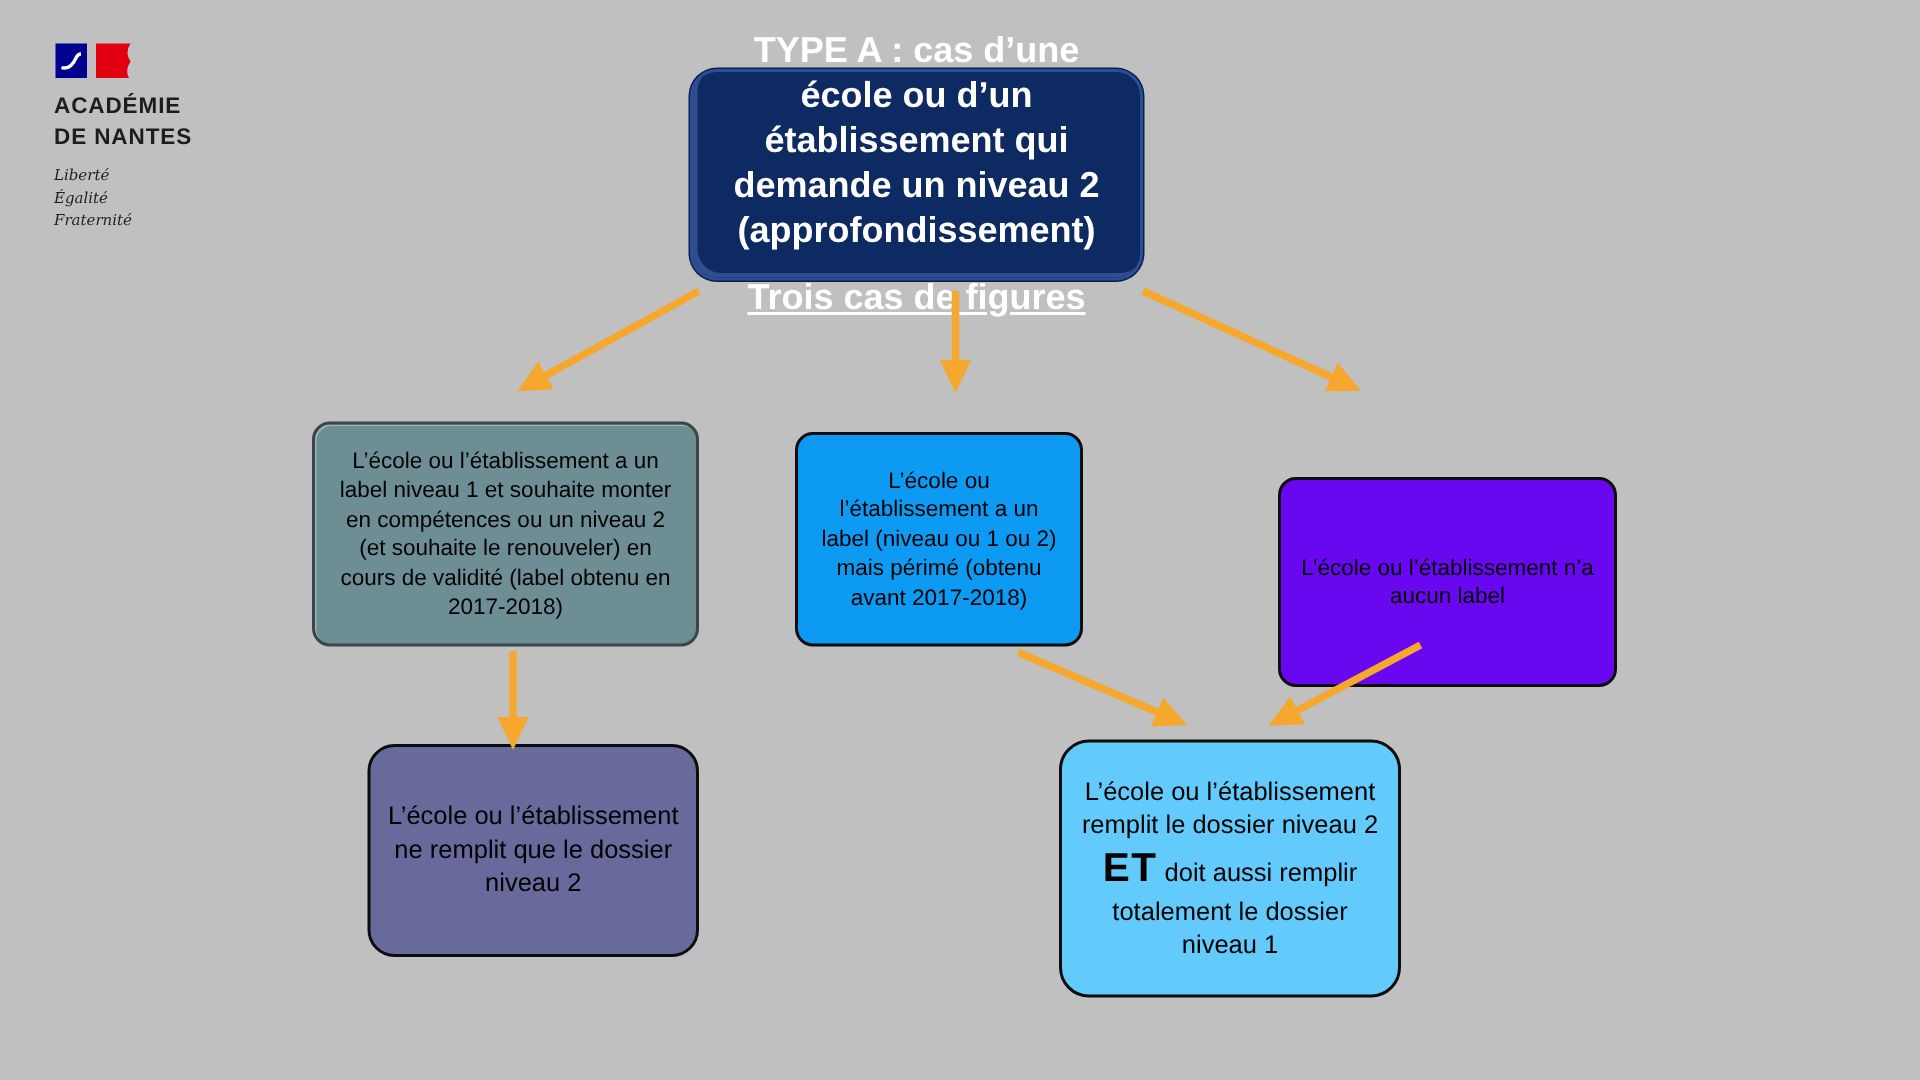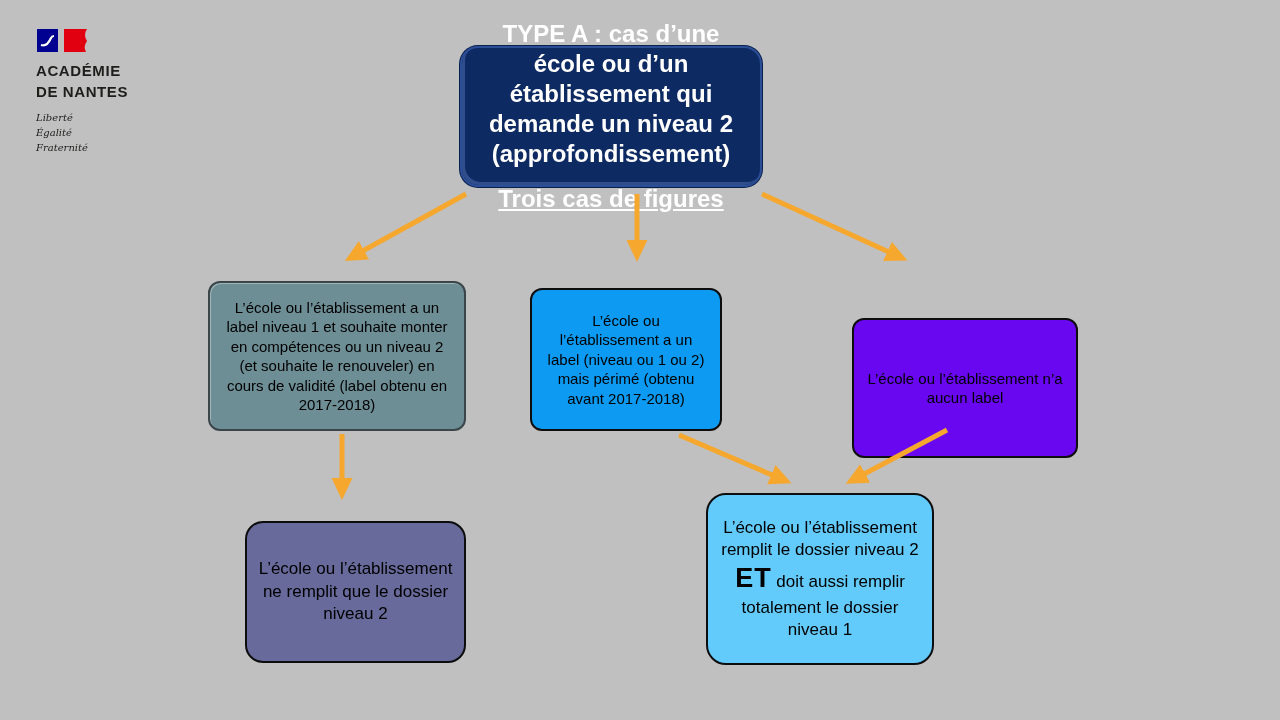--- a/index.html
+++ b/index.html
@@ -28,21 +28,21 @@
     background:#0E2A63;border:2px solid #2C4E96;border-radius:18px;
     box-shadow:inset 3px -3px 0 rgba(90,120,190,.45), 0 0 0 1px #09204d;
     color:#fff;font-weight:700;font-size:24px;line-height:1.25;padding:0 14px;
   }
   .root-box .subtitle{margin-top:15px;text-decoration:underline;}
   .case-box{border-radius:12px;font-size:15px;line-height:1.3;padding:6px 10px;}
   .case-0{left:208px;top:281px;width:258px;height:150px;background:#6E8E95;
     border:2px solid #3A464A;box-shadow:inset 1px 1px 0 rgba(255,255,255,.35);}
   .case-1{left:530px;top:288px;width:192px;height:143px;background:#0D9AF2;border:2px solid #0d0d0d;}
   .case-2{left:852px;top:286px;width:226px;height:140px;background:#6908F0;border:2px solid #0d0d0d;margin-top:32px;}
-  .outcome-0{left:245px;top:521px;width:221px;height:142px;background:#686A9B;
+  .outcome-0{left:245px;top:496px;width:221px;height:142px;background:#686A9B;
     border:2px solid #0d0d0d;border-radius:18px;font-size:17px;line-height:1.35;padding:0 10px;}
   .outcome-1{left:706px;top:493px;width:228px;height:172px;background:#63CBFB;
     border:2px solid #0d0d0d;border-radius:20px;font-size:17px;line-height:1.3;padding:24px 12px;}
   .outcome-1 .et{font-size:27px;font-weight:700;letter-spacing:1px;}
   
   .arrows{position:absolute;left:0;top:0;width:1280px;height:720px;pointer-events:none;}
 </style>
 </head>
 <body>
 

